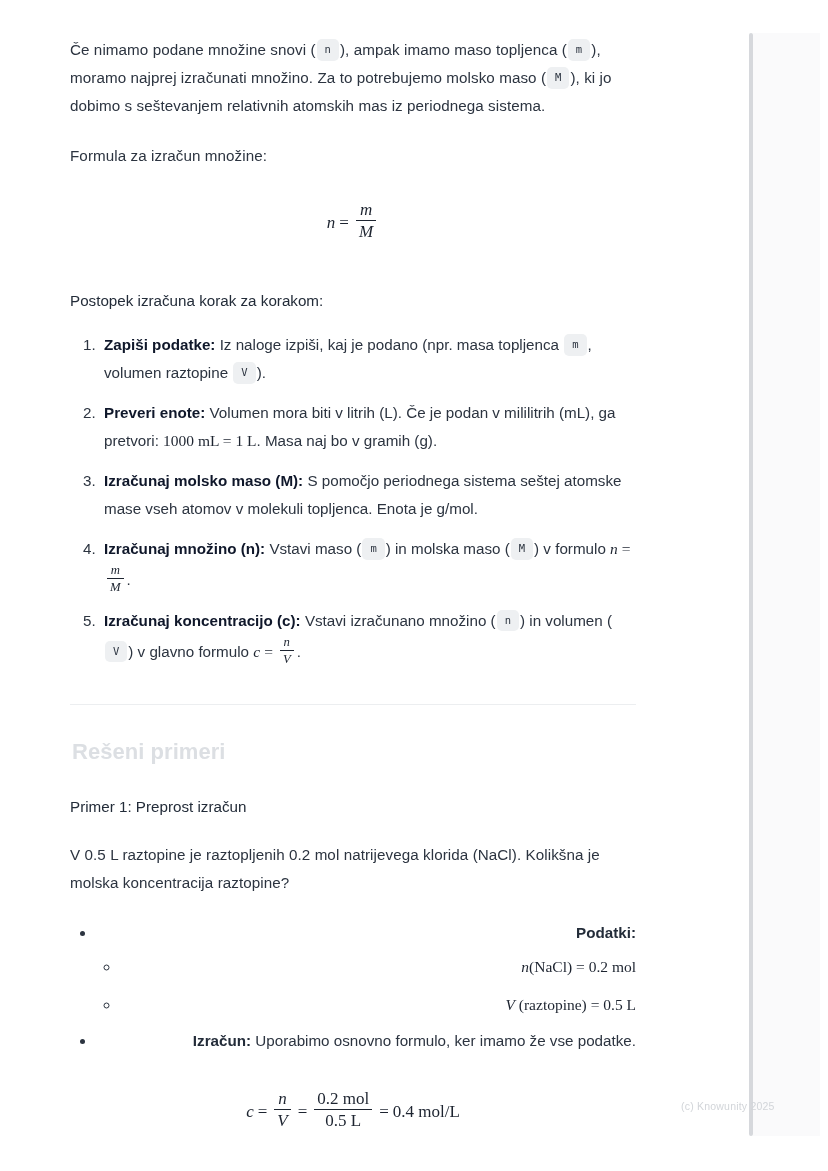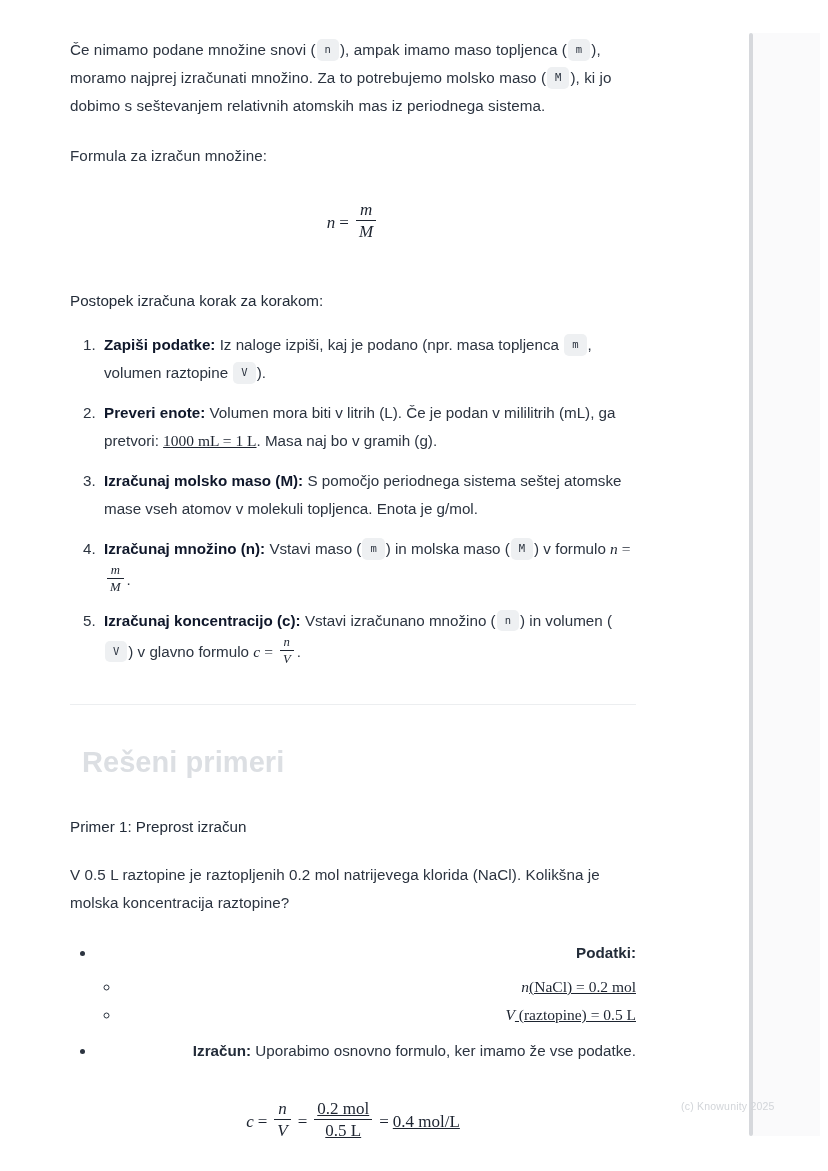--- a/index.html
+++ b/index.html
@@ -72,21 +72,21 @@
     font-size: 10.5px;
     line-height: 1;
     background: #eef0f2;
     color: #2c3440;
     border-radius: 5px;
     padding: 5px 8px 6px;
     vertical-align: 2px;
     margin: 0 1px;
   }
   .mi { font-style: italic; }
-  .mroman { font-style: normal; text-decoration: underline; }
+  .mroman { font-style: normal; }
 
   .display-math {
     text-align: center;
     font-family: "Liberation Serif", "DejaVu Serif", serif;
     font-size: 17px;
     color: #1d2430;
   }
   .frac {
     display: inline-block;
     vertical-align: -0.52em;
@@ -117,22 +117,22 @@
 
   
   h3.sub-head {
     margin: 0;
     font-size: 15.2px;
     font-weight: normal;
     color: #232c39;
     line-height: 24px;
   }
   h2.section-head {
-    margin: 12px;
-    font-size: 29px;
+    margin: 2px;
+    font-size: 22px;
     font-weight: bold;
     color: #dcdfe3;
     line-height: 30px;
     letter-spacing: .002em;
   }
 
   hr.rule {
     border: 0;
     border-top: 1px solid #eceef0;
     margin: 0;
@@ -165,20 +165,21 @@
     text-align: right;
   }
   ul.bullets > li { margin-bottom: 8px; }
   ul.bullets b { color: #232c39; font-weight: bold; }
   ul.sub {
     margin: 6px 0 0 0;
     padding-left: 24px;
     list-style-type: circle;
   }
   ul.sub > li {
+    margin-bottom: 10px;
     font-size: 15px;
   }
   ul.sub > li:last-child { margin-bottom: 0; }
 
   
   #watermark {
     position: absolute;
     left: 681px;
     top: 1100px;
     font-size: 10.5px;

